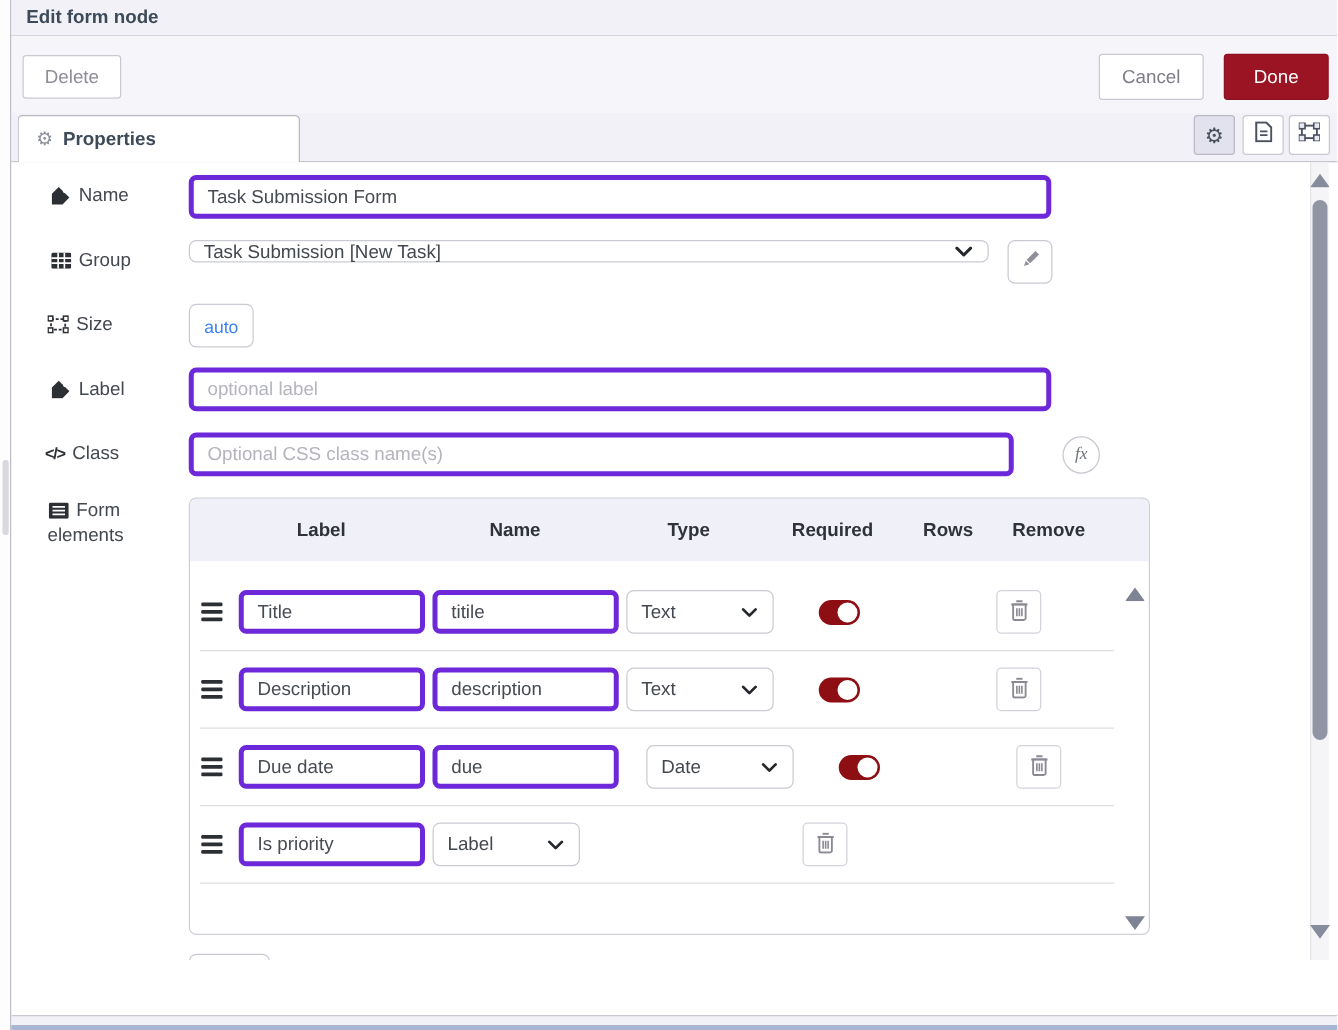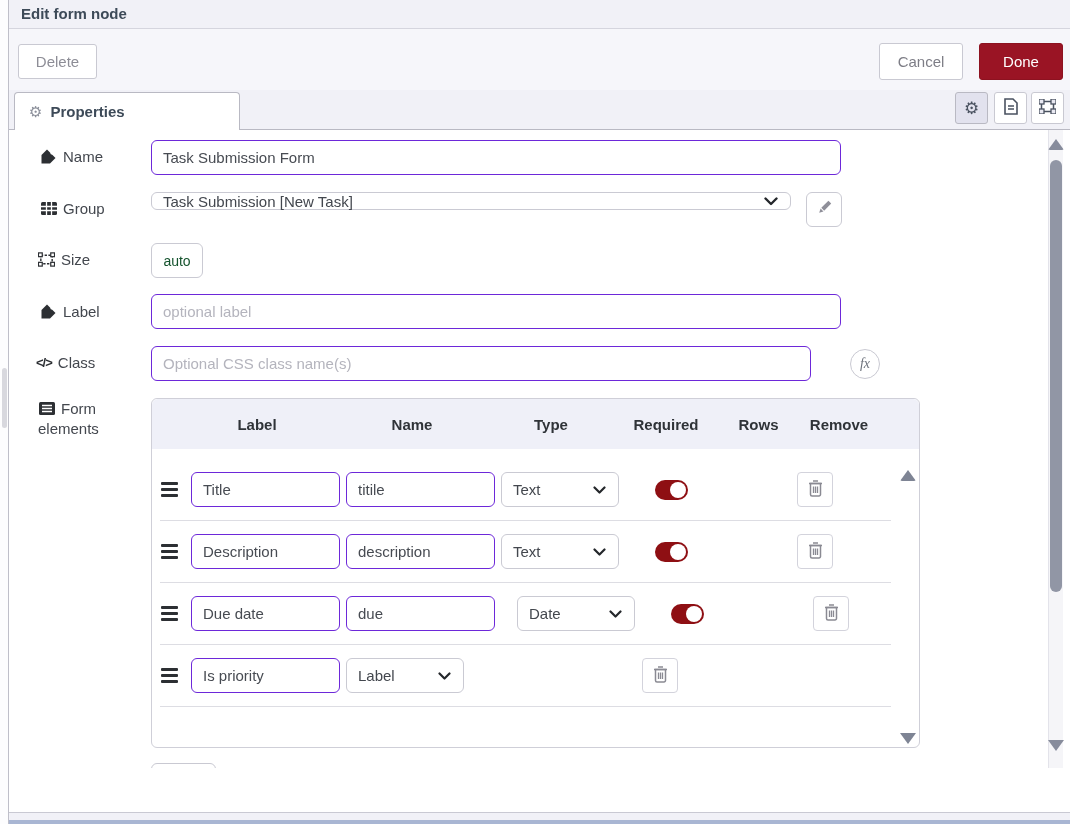--- a/index.html
+++ b/index.html
@@ -32,21 +32,21 @@
   .iconbtn.sel { background:#e2e2ee; border-color:#b9b9c3; }
   .iconbtn .gear-glyph { font-size:17px; color:#4a5260; }
 
   
   .content-bg { position:absolute; left:9px; top:130px; width:1061px; height:653px; background:#fff; }
   .content { position:absolute; left:9px; top:130px; width:1039px; height:638px; overflow:hidden; background:#fff; }
 
   .frow-label { position:absolute; font-size:15px; color:#43474e; display:flex; align-items:center; gap:6px; }
   .ficon { display:inline-flex; width:17px; justify-content:center; }
 
-  input.txt { border:1px solid #6d28d9; border-radius:6px; font-size:15px; color:#474b52; padding:0 11px; height:35px; font-family:"Liberation Sans",sans-serif; background:#fff; outline:none; }
+  input.txt { border:4px solid #6d28d9; border-radius:6px; font-size:15px; color:#474b52; padding:0 11px; height:35px; font-family:"Liberation Sans",sans-serif; background:#fff; outline:none; }
   input.txt::placeholder { color:#b4b4bd; }
 
   .fakesel { border:1px solid #cacad3; border-radius:6px; background:#fff; display:flex; align-items:center; font-size:15px; color:#43474e; padding:0 11px; cursor:pointer; position:relative; }
   .fakesel .chev { position:absolute; right:12px; }
 
   .sqbtn { border:1px solid #cacad3; border-radius:6px; background:#fff; display:flex; align-items:center; justify-content:center; cursor:pointer; }
 
   
   .fe-table { position:absolute; left:142px; top:268px; width:769px; height:350px; border:1px solid #cfcfd8; border-radius:6px; background:#fff; }
   .fe-head { height:50px; background:#eff0f8; border-radius:6px 6px 0 0; display:flex; align-items:center; font-size:15px; font-weight:bold; color:#2f3338; }
@@ -180,21 +180,21 @@
         <svg width="18" height="15" viewBox="0 0 18 15">
             <rect x="3" y="3" width="12" height="9" fill="none" stroke="#2c2f33" stroke-width="1.5" stroke-dasharray="2.5 1.5"></rect>
             <rect x="0.5" y="0.5" width="4" height="4" fill="#fff" stroke="#2c2f33" stroke-width="1.3"></rect>
             <rect x="13.5" y="0.5" width="4" height="4" fill="#fff" stroke="#2c2f33" stroke-width="1.3"></rect>
             <rect x="0.5" y="10.5" width="4" height="4" fill="#fff" stroke="#2c2f33" stroke-width="1.3"></rect>
             <rect x="13.5" y="10.5" width="4" height="4" fill="#fff" stroke="#2c2f33" stroke-width="1.3"></rect>
           </svg>
       </span>
       <span>Size</span>
     </div>
-    <button class="sqbtn" style="position:absolute; left:142px; top:113px; width:52px; height:35px; font-size:14px; color:#14532d; font-family:'Liberation Sans',sans-serif;">auto</button>
+    <button class="sqbtn" style="position:absolute; left:142px; top:113px; width:52px; height:35px; font-size:14px; color:#3b82f6; font-family:'Liberation Sans',sans-serif;">auto</button>
 
     <div class="frow-label" style="left:31px; top:173px;">
       <span class="ficon">
         <svg width="15" height="15" viewBox="0 0 15 15">
             <path d="M0.5 6 L6 0.5 L14.5 0.5 L14.5 9 L9 14.5 L0.5 6 Z" fill="#2c2f33" transform="rotate(180 7.5 7.5)"></path>
             <circle cx="11" cy="4" r="1.6" fill="#fff"></circle>
           </svg>
       </span>
       <span>Label</span>
     </div>

